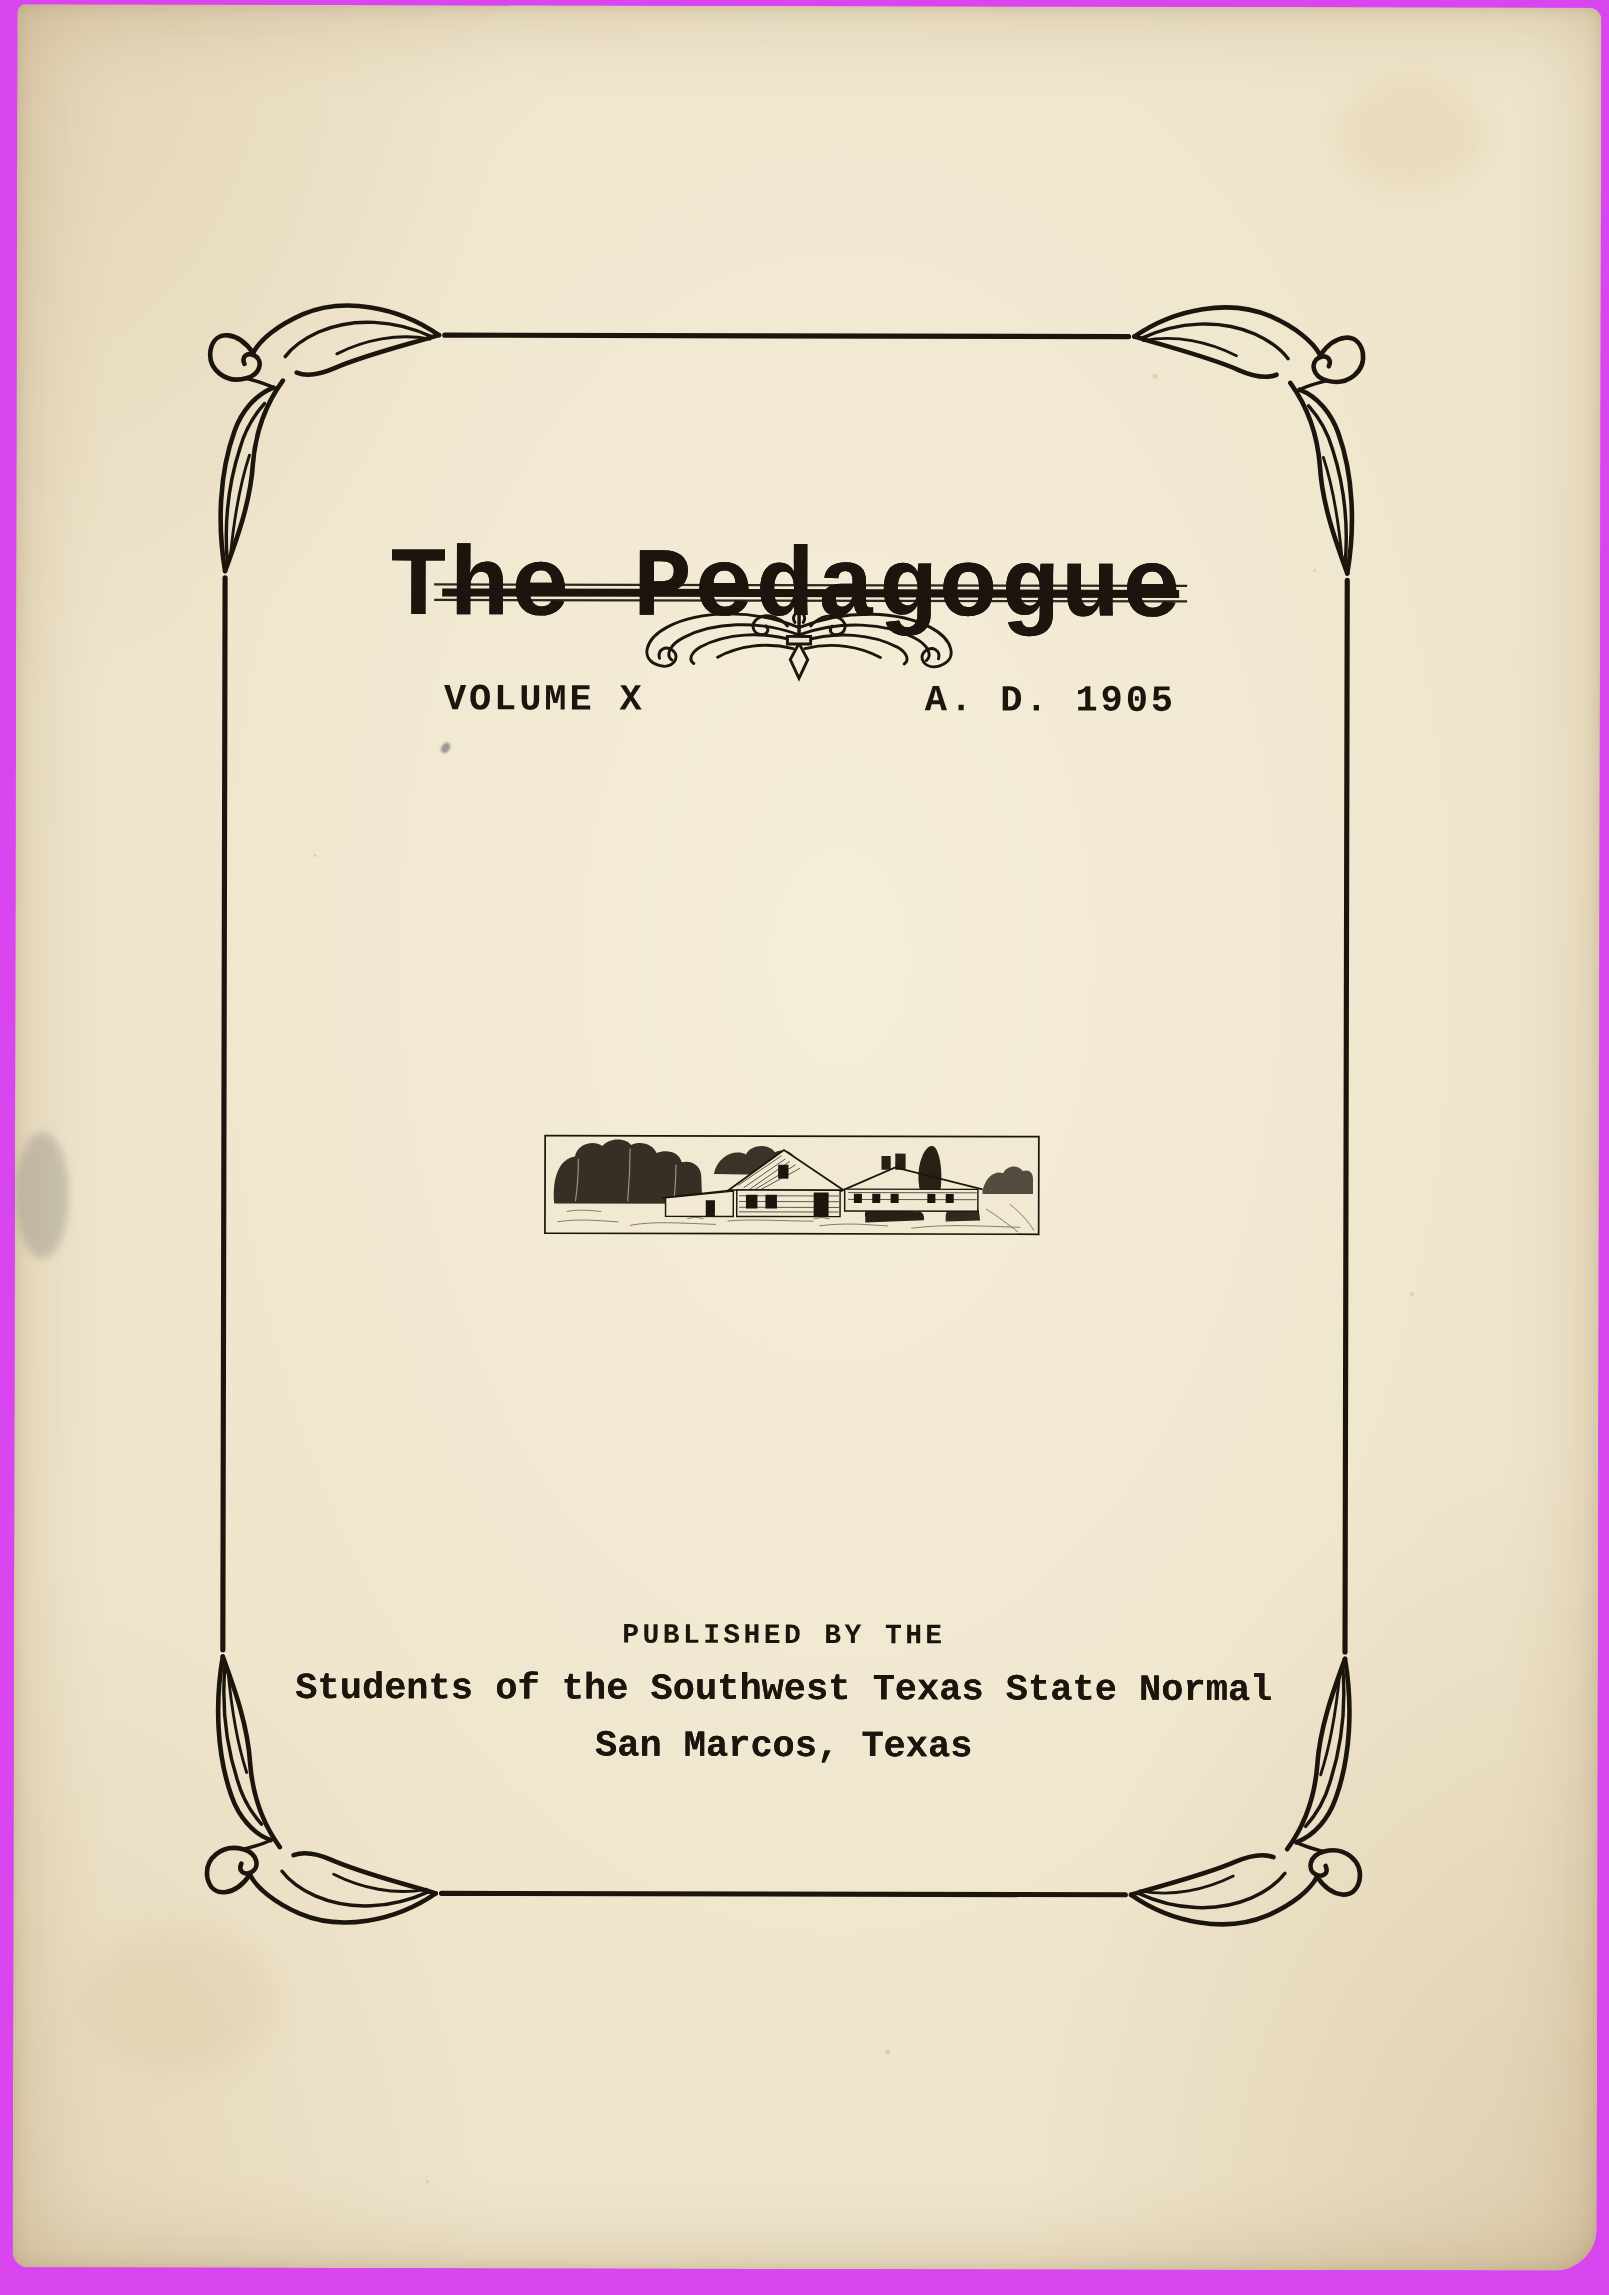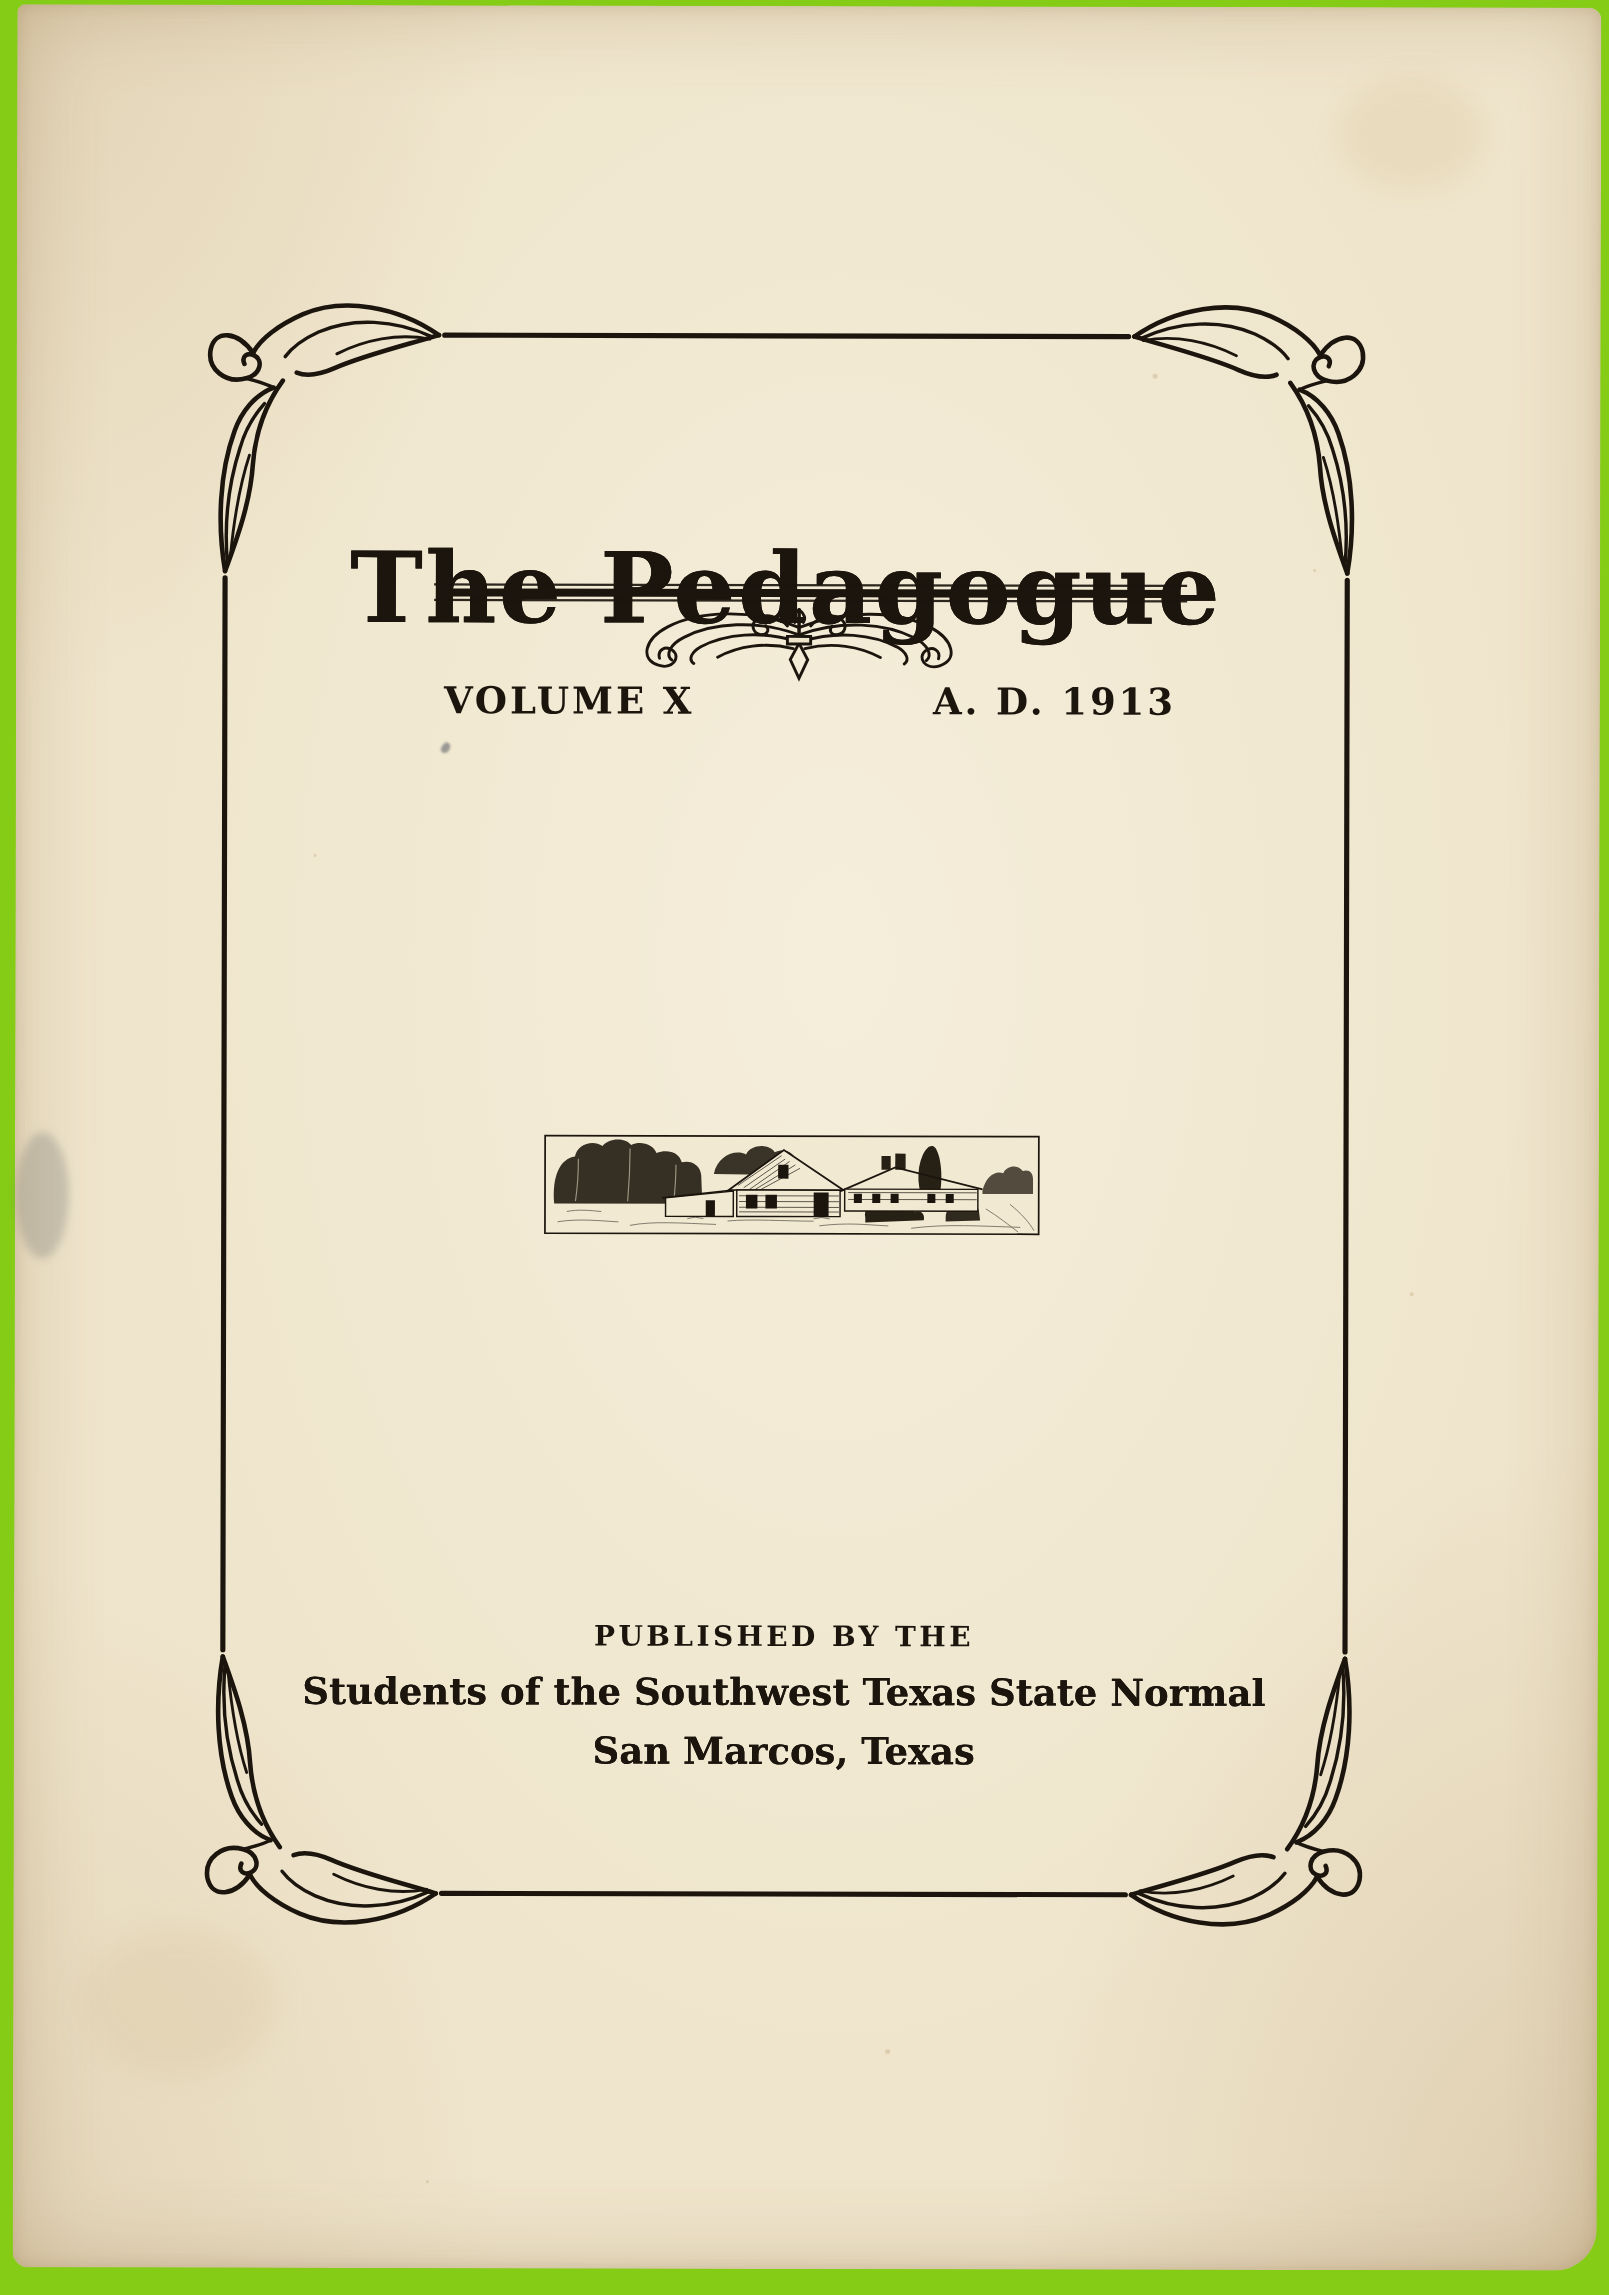--- a/index.html
+++ b/index.html
@@ -1,18 +1,18 @@
 <!DOCTYPE html>
 <html style="font-size:9.2px"><head>
 <meta charset="utf-8">
 <style>
   html,body{margin:0;padding:0;background:#060504;}
   body{width:1609px;height:2295px;position:relative;overflow:hidden;
        font-family:"DejaVu Serif","Liberation Serif",serif;color:#1b150e;}
-  .stage{position:absolute;inset:0;background:#84cc16;}
+  .stage{position:absolute;inset:0;background:#d946ef;font-family:Liberation Mono, monospace;}
   .paper{
     position:absolute;left:15px;top:5.7px;width:1584px;height:2263px;
     background:
       radial-gradient(ellipse at 52% 42%, rgba(255,252,242,0.38), rgba(255,252,242,0) 62%),
       radial-gradient(ellipse at 100% 100%, rgba(150,108,58,0.20), rgba(150,108,58,0) 26%),
       radial-gradient(ellipse at 0% 0%, rgba(158,118,66,0.16), rgba(158,118,66,0) 22%),
       radial-gradient(ellipse at 0% 100%, rgba(150,108,58,0.14), rgba(150,108,58,0) 22%),
       #efe5cc;
     box-shadow: inset 0 0 86px rgba(138,102,52,0.30), inset 0 0 15px rgba(120,88,44,0.20);
     border-radius:8px 12.6px 42px 16px;
@@ -98,21 +98,21 @@
         <path d="M320,6 V64" stroke-width="6"></path>
         <path d="M320,6 C310,14 308,22 313,28"></path>
         <path d="M320,6 C330,14 332,22 327,28"></path>
         <path d="M320,64 L335,92 L320,124 L305,92 Z"></path>
         <rect x="300" y="52" width="40" height="13" fill="#efe5cc"></rect>
       </g>
     </svg>
 
     <div class="abs vol-row">
       <span>VOLUME X</span>
-      <span>A. D. 1913</span>
+      <span>A. D. 1905</span>
     </div>
 
     <svg class="abs" style="left:529px;top:1129px;width:496px;height:100px" viewBox="0 0 864 174">
       <rect x="2" y="2" width="860" height="170" fill="#f1e9d2" stroke="#1b150e" stroke-width="3"></rect>
       <g fill="#262015" stroke="none">
         <path d="M18,120 C14,72 28,42 54,38 C58,18 84,8 102,20 C112,6 140,4 152,18 C168,10 190,16 196,32 C214,24 236,30 240,48 C256,44 272,52 274,70 L276,120 Z" opacity="0.92"></path>
         <path d="M296,68 C302,36 334,24 352,34 C360,16 392,14 402,30 C418,22 438,30 440,48 L442,70 Z" opacity="0.9"></path>
         <path d="M666,122 C650,98 648,60 660,34 C666,20 676,14 682,22 C694,40 696,88 686,118 C680,132 672,132 666,122 Z"></path>
         <path d="M764,96 C770,70 788,60 800,66 C806,52 826,50 834,62 C844,58 852,64 852,76 L852,102 L764,102 Z" opacity="0.78"></path>
         <path d="M560,144 C556,126 572,118 584,124 C590,112 610,110 618,122 C630,114 646,120 646,134 C656,130 664,136 662,148 L560,152 Z"></path>

